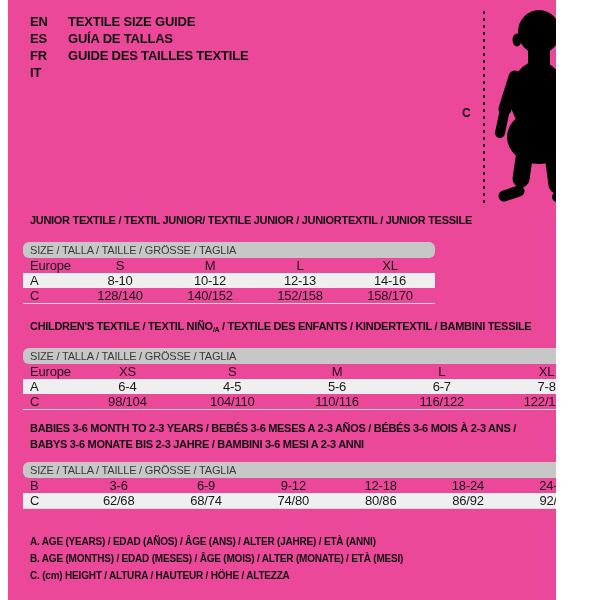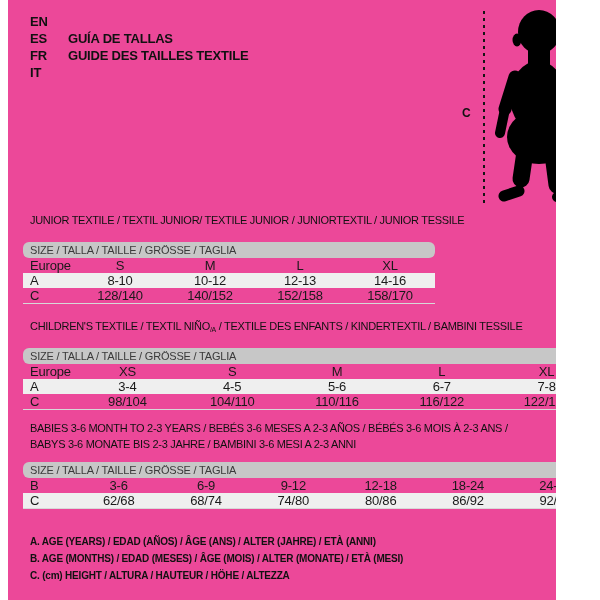--- a/index.html
+++ b/index.html
@@ -21,21 +21,21 @@
     background:repeating-linear-gradient(to bottom, #141414 0 3px, transparent 3px 7px);
   }
   .c-label { position:absolute; left:4px; top:100px; font-size:12px; font-weight:bold; }
   .figure svg { position:absolute; left:33px; top:3px; }
 
   
   .section { position:absolute; left:15px; }
   .sec-junior  { top:214px; width:412px; }
   .sec-children{ top:320px; width:576px; }
   .sec-babies  { top:420px; width:576px; }
-  .tbl-heading { font-size:11px; font-weight:normal; line-height:13px; letter-spacing:-0.3px; padding-left:7px; white-space:nowrap; }
+  .tbl-heading { font-size:11px; font-weight:bold; line-height:13px; letter-spacing:-0.3px; padding-left:7px; white-space:nowrap; }
   .sec-babies .tbl-heading { line-height:16px; }
   .heading-sub { font-size:7px; vertical-align:-2px; }
   .sizebar {
     background:#c7c7c7; color:#3a3a3a; font-size:11px; line-height:16px; height:16px;
     padding-left:7px; letter-spacing:-0.2px;border-radius:6px;
   }
   .mt-junior   { margin-top:15px; }
   .mt-children { margin-top:12px; }
   .mt-babies   { margin-top:10px; }
   table { width:100%; border-collapse:collapse; table-layout:fixed; border-bottom:1px solid #d8d8d8; }
@@ -49,20 +49,21 @@
   .note-line { font-size:10px; font-weight:bold; line-height:17px; letter-spacing:-0.2px; }
 </style>
 </head>
 <body>
 
 <div class="page">
 
   <div class="langs">
     <div class="lang-row">
       <span class="lang-code">EN</span>
+      <span class="lang-title">TEXTILE SIZE GUIDE</span>
     </div>
     <div class="lang-row">
       <span class="lang-code">ES</span>
       <span class="lang-title">GUÍA DE TALLAS</span>
     </div>
     <div class="lang-row">
       <span class="lang-code">FR</span>
       <span class="lang-title">GUIDE DES TAILLES TEXTILE</span>
     </div>
     <div class="lang-row">
@@ -146,21 +147,21 @@
           <tr>
         <td class="lbl">Europe</td>
         <td>XS</td>
         <td>S</td>
         <td>M</td>
         <td>L</td>
         <td>XL</td>
       </tr>
       <tr>
         <td class="lbl">A</td>
-        <td>3-4</td>
+        <td>6-4</td>
         <td>4-5</td>
         <td>5-6</td>
         <td>6-7</td>
         <td>7-8</td>
       </tr>
       <tr>
         <td class="lbl">C</td>
         <td>98/104</td>
         <td>104/110</td>
         <td>110/116</td>

